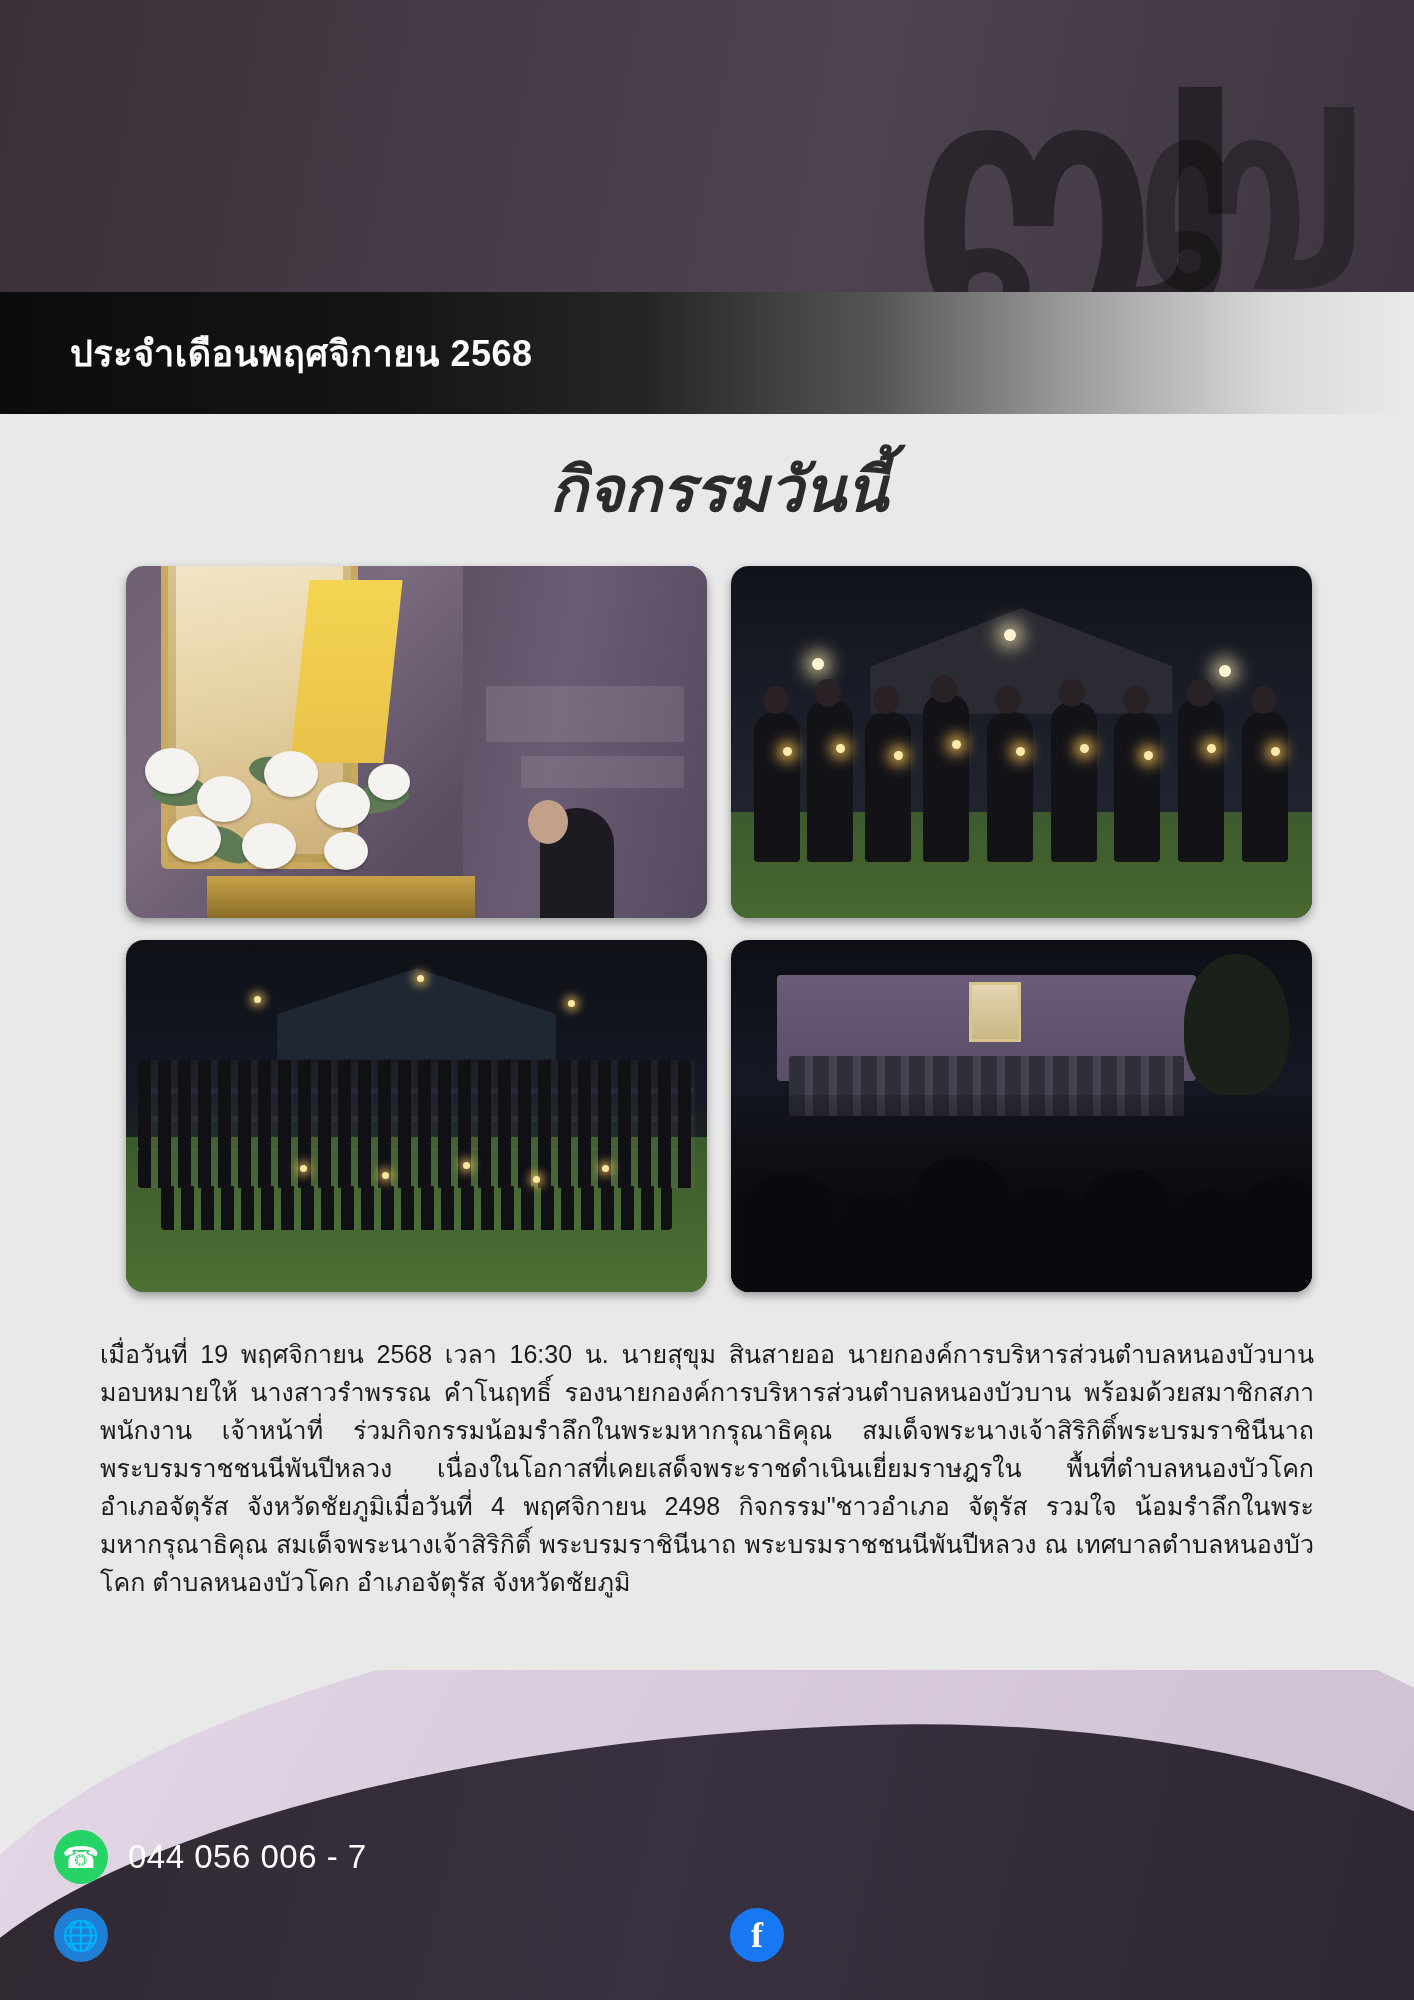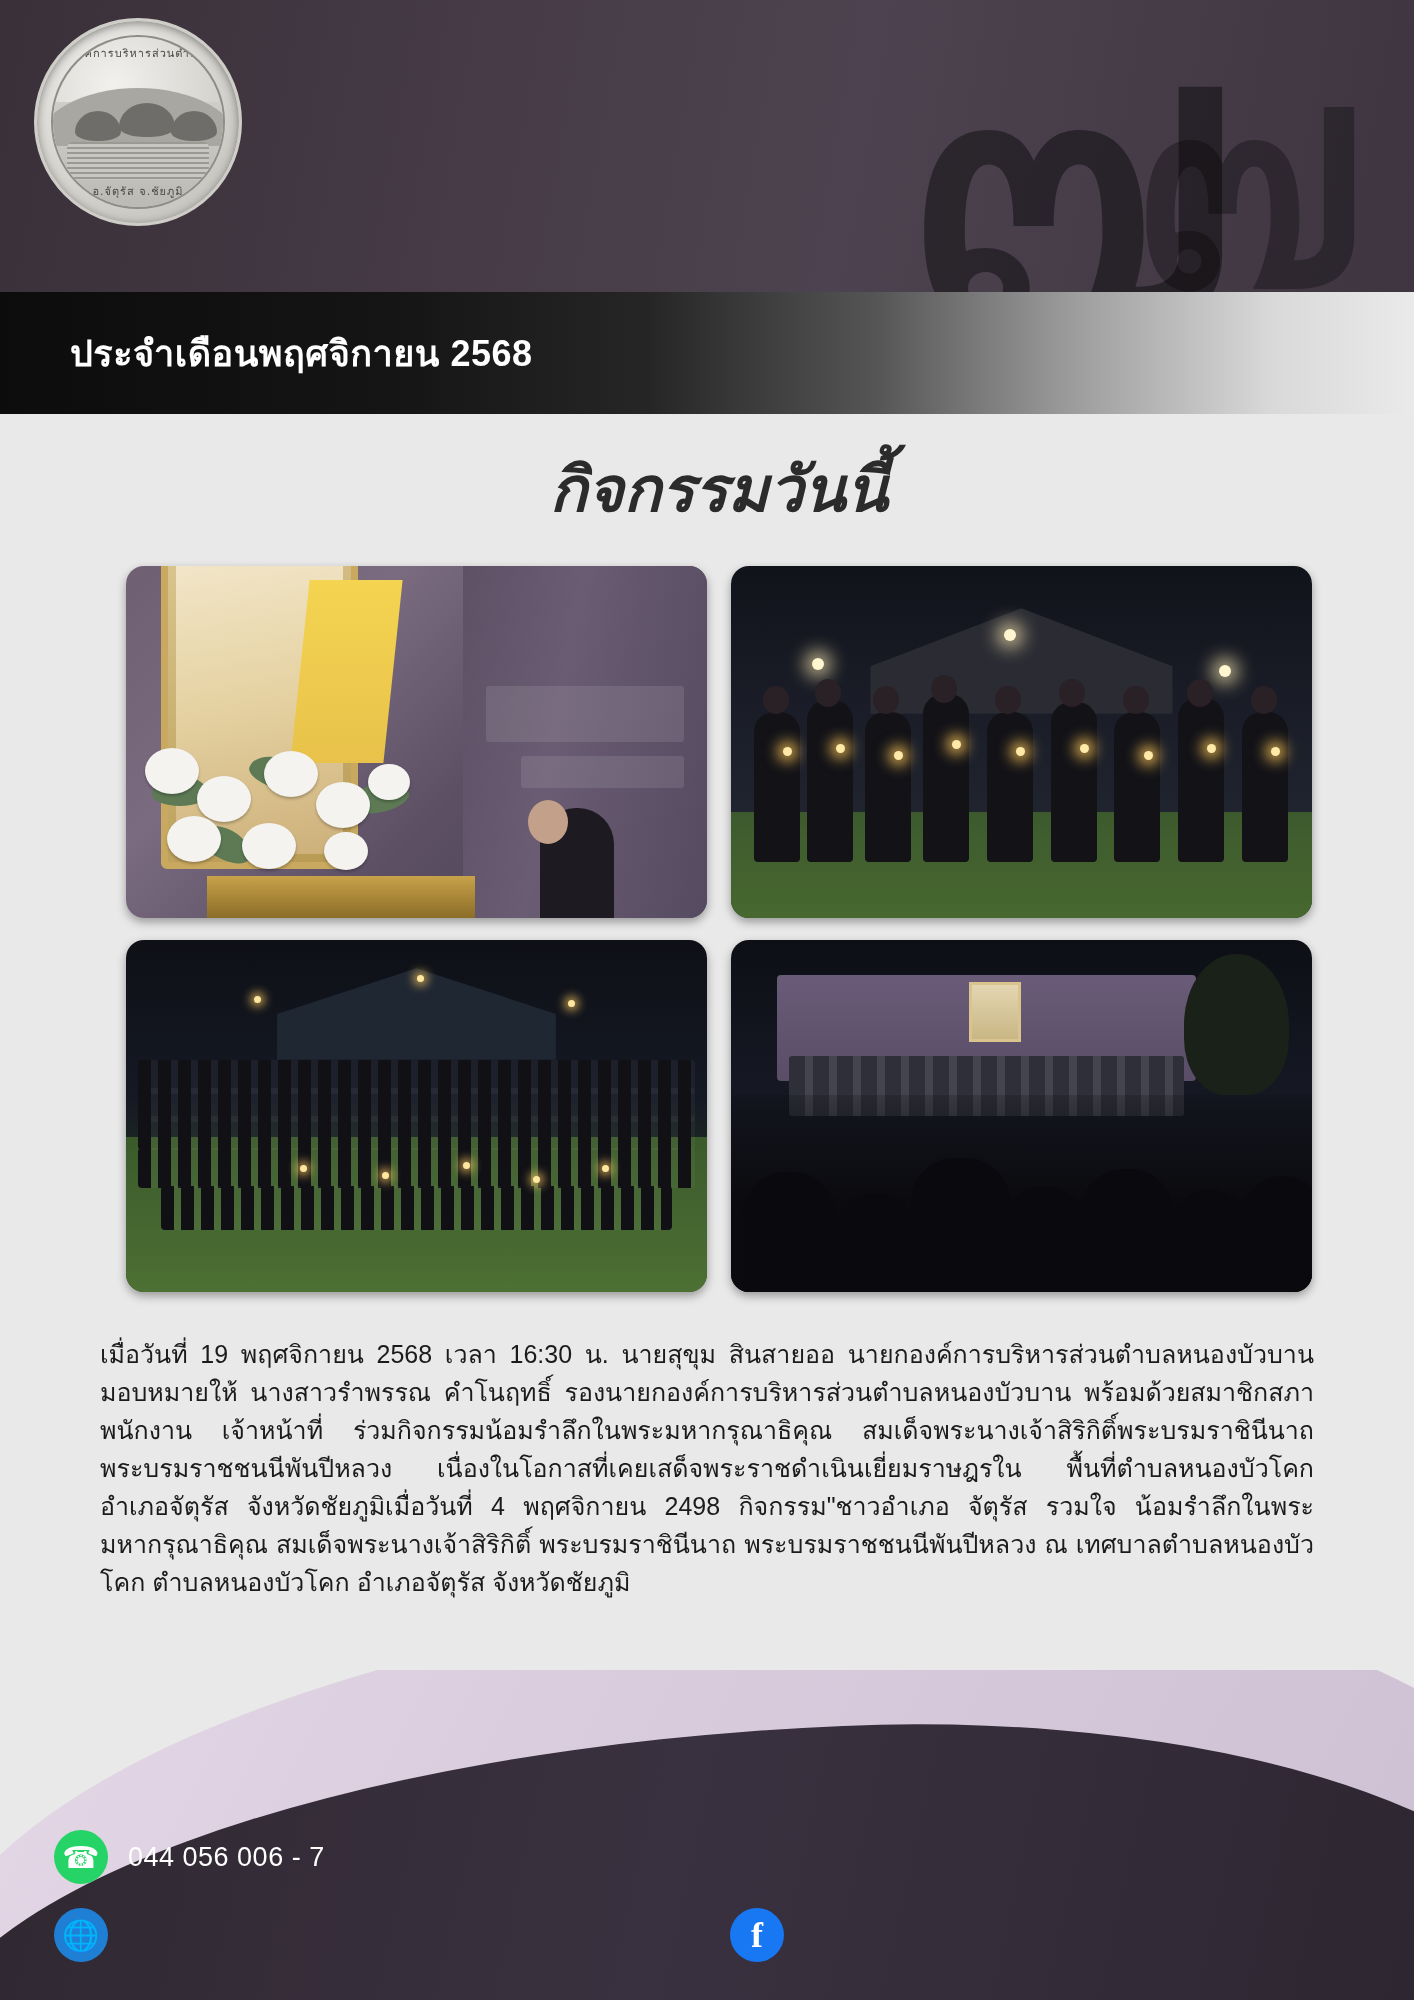--- a/index.html
+++ b/index.html
@@ -364,21 +364,21 @@
     position: absolute;
     display: flex;
     align-items: center;
     gap: 20px;
     color: #ffffff;
   }
   .row-phone { left: 54px; bottom: 116px; }
   .row-web   { left: 54px; bottom: 38px; }
   .row-fb    { left: 730px; bottom: 38px; }
   .contact-text {
-    font-size: 27px;
+    font-size: 33px;
     font-family: "Liberation Sans", sans-serif;
     letter-spacing: 0.5px;
     white-space: nowrap;
   }
   .ico {
     width: 54px; height: 54px; border-radius: 50%;
     display: flex; align-items: center; justify-content: center;
     font-size: 30px; color: #fff; flex: none;
   }
   .ico-phone { background: #25d366; }
@@ -387,32 +387,20 @@
 </style>
 </head>
 <body>
 
 <div class="page">
 
   <div class="header">
     <div class="header-deco">๗</div>
     <div class="header-deco2">๗</div>
 
-    <div class="logo">
-      <div class="logo-inner">
-        <div class="logo-scene"></div>
-        <div class="logo-hill"></div>
-        <div class="logo-tree" style="left:22px;top:74px;"></div>
-        <div class="logo-tree" style="left:66px;top:66px;width:56px;height:34px;"></div>
-        <div class="logo-tree" style="left:118px;top:74px;"></div>
-        <div class="logo-water"></div>
-        <div class="logo-text-top">องค์การบริหารส่วนตำบล</div>
-        <div class="logo-text-bottom">อ.จัตุรัส จ.ชัยภูมิ</div>
-      </div>
-    </div>
 
   </div>
 
   <div class="month-bar">
     <div class="month-text">ประจำเดือนพฤศจิกายน 2568</div>
   </div>
 
   <div class="body-area">
     <div class="section-title">กิจกรรมวันนี้</div>
 

